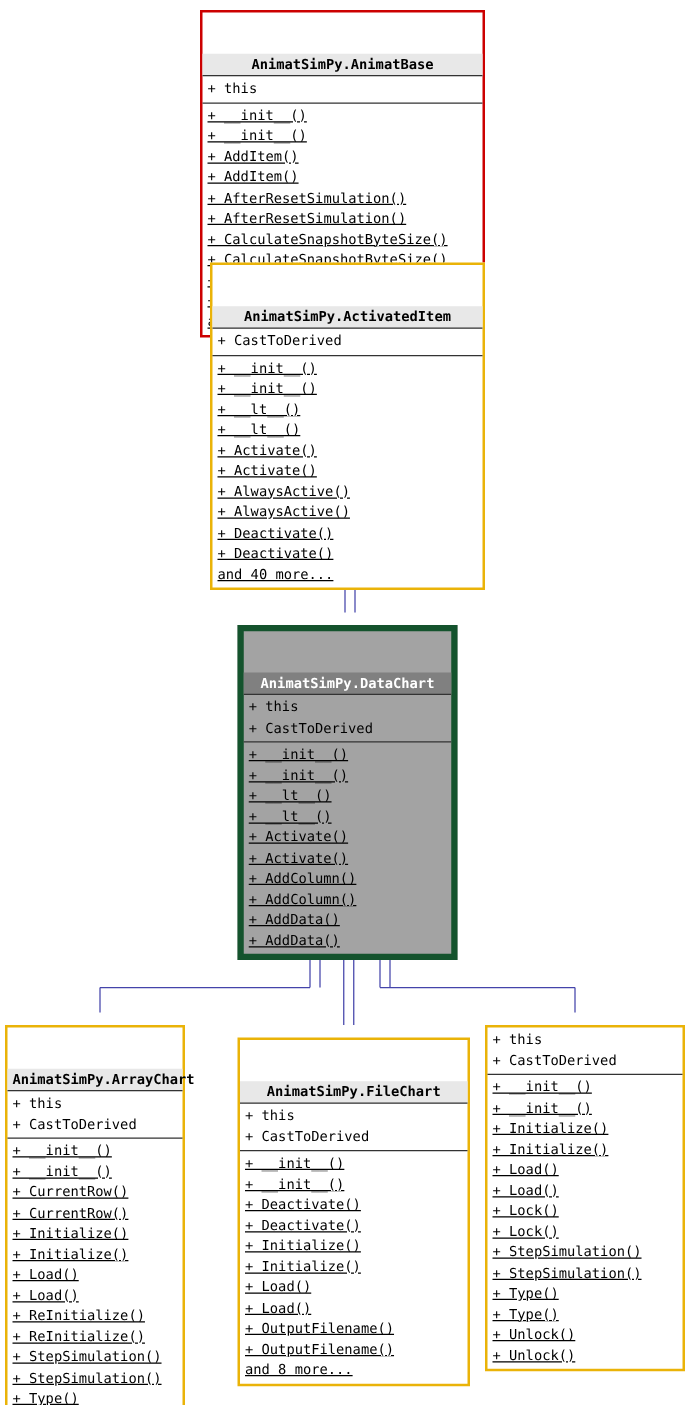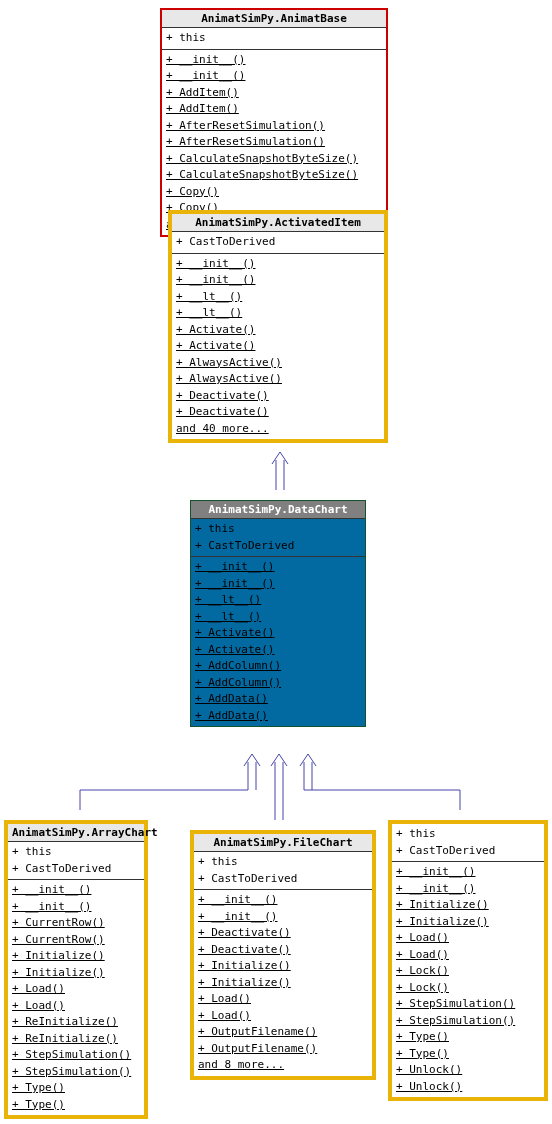--- a/index.html
+++ b/index.html
@@ -12,37 +12,38 @@
       position: relative;
       overflow-x: hidden;
     }
     .diagram-container {
       position: relative;
       width: 552px;
       height: 1124px;
     }
     .uml-box {
       position: absolute;
-      border: 4px solid #eab308;
+      border: 2px solid #eab308;
       background: #ffffff;
     }
     .uml-box.highlighted {
       border: 2px solid #cc0000;
     }
     .uml-box.selected {
-      background: #0369a1;
-      border: 1px solid #14532d;
+      background: #a3a3a3;
+      border: 5px solid #14532d;
     }
     .uml-title {
       background: #e8e8e8;
       border-bottom: 1px solid #333;
       padding: 2px 4px;
       text-align: center;
       font-weight: bold;
       font-size: 11px;
+      margin-top: 33px;
     }
     .uml-box.selected .uml-title {
       background: #808080;
       color: #ffffff;
     }
     .uml-section {
       padding: 2px 4px;
       border-bottom: 1px solid #333;
       line-height: 1.5;
     }

